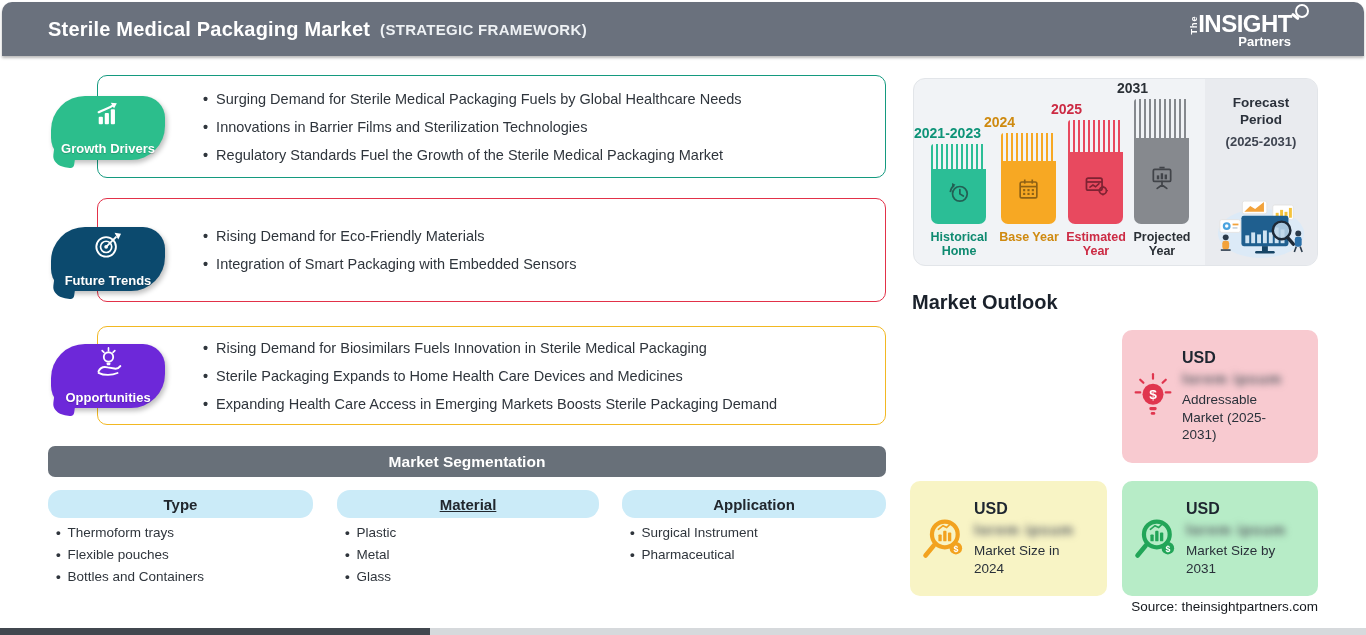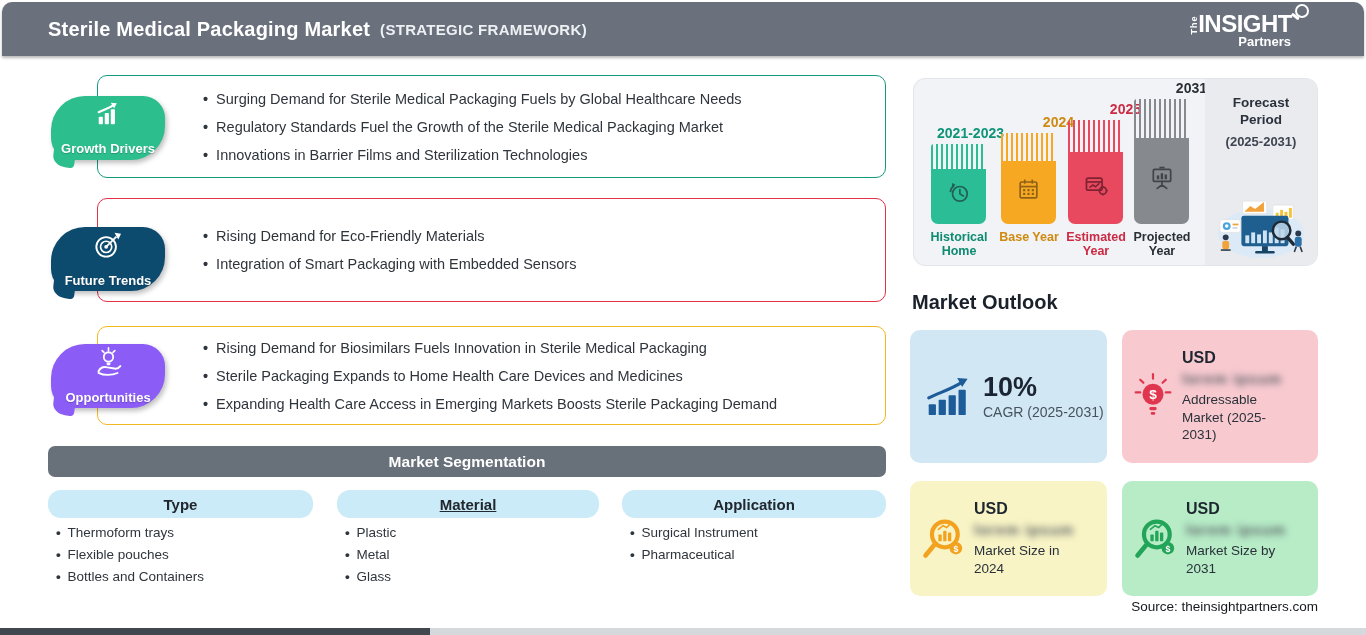--- a/index.html
+++ b/index.html
@@ -29,21 +29,21 @@
   .box-opps    { top:326px; height:99px;  border:1.6px solid #F2B822; }
 
   .badge { position:absolute; left:51px; width:114px; height:64px; border-radius:34px 22px 34px 22px;
            display:flex; flex-direction:column; align-items:center; justify-content:center; gap:14px;
            box-shadow:2px 3px 5px rgba(0,0,0,.25); z-index:3; }
   .badge::after { content:''; position:absolute; left:2px; bottom:-7px; width:22px; height:18px;
                   border-radius:0 0 4px 60%; background:inherit; z-index:-1; transform:rotate(8deg); }
   .badge-label { color:#fff; font-size:13px; font-weight:bold; text-shadow:0 1px 1px rgba(0,0,0,.2); }
   .badge-drivers { top:96px;  background:#2CBE8C; }
   .badge-trends  { top:227px; background:#0c4a6e; }
-  .badge-opps    { top:344px; background:#8b5cf6; }
+  .badge-opps    { top:344px; background:#6d28d9; }
   .badge-icon { line-height:0; }
 
   
   .seg-bar { position:absolute; left:48px; top:446px; width:838px; height:31px; background:#687079;
              border-radius:7px; display:flex; align-items:center; justify-content:center;
              color:#fff; font-size:15.5px; font-weight:bold; }
   .seg-head { position:absolute; top:490px; height:28px; background:#CBEBF8; border-radius:13px;
               display:flex; align-items:center; justify-content:center; font-size:15px; font-weight:bold; color:#21272E; }
   .seg-head-0 { left:48px;  width:265px; }
   .seg-head-1 { left:337px; width:262px;text-decoration:underline; }
@@ -63,21 +63,21 @@
   .tl-illus { position:absolute; bottom:6px; left:50%; transform:translateX(-50%); line-height:0; }
 
   .tbar { position:absolute; width:55px; display:flex; flex-direction:column; }
   .tbar-stripes { height:31%; border-radius:3px 3px 0 0;
                   background:repeating-linear-gradient(90deg, var(--c) 0 2px, transparent 2px 5px); }
   .tbar-solid { flex:1; background:var(--c); border-radius:0 0 7px 7px; display:flex; align-items:center; justify-content:center; }
   .tbar-0 { left:17px;  top:65px; height:80px;  --c:#2BBE96; }
   .tbar-1 { left:87px;  top:54px; height:91px;  --c:#F7A823; }
   .tbar-2 { left:154px; top:41px; height:104px; --c:#E8495F; }
   .tbar-3 { left:220px; top:20px; height:125px; --c:#86898E; }
-  .tyear { position:absolute; width:90px; text-align:right; font-size:14px; font-weight:bold; }
+  .tyear { position:absolute; width:90px; text-align:left; font-size:14px; font-weight:bold; }
   .tyear-0 { left:0px;   top:46px; color:#0E9478; }
   .tyear-1 { left:70px;  top:35px; color:#CF8A10; }
   .tyear-2 { left:137px; top:22px; color:#CC2B44; }
   .tyear-3 { left:203px; top:1px;  color:#2B3036; }
   .tlabel { position:absolute; top:151px; width:84px; text-align:center; font-size:12.5px; font-weight:bold; line-height:1.15; }
   .tlabel-0 { left:3px;   color:#0E8A70; }
   .tlabel-1 { left:73px;  color:#CF8A10; }
   .tlabel-2 { left:140px; color:#CC2B44; }
   .tlabel-3 { left:206px; color:#2B3036; }
   .tbar-icon { line-height:0; opacity:.75; margin-bottom:6px; }
@@ -116,22 +116,22 @@
     <div class="logo">
       <span class="logo-the">The</span>
       <span class="logo-insight">INSIGHT</span>
       <span class="logo-circle"></span>
       <span class="logo-partners">Partners</span>
     </div>
   </div>
 
   <ul class="fbox box-drivers">
     <li>Surging Demand for Sterile Medical Packaging Fuels by Global Healthcare Needs</li>
+    <li>Innovations in Barrier Films and Sterilization Technologies</li>
     <li>Regulatory Standards Fuel the Growth of the Sterile Medical Packaging Market</li>
-    <li>Innovations in Barrier Films and Sterilization Technologies</li>
   </ul>
   <div class="badge badge-drivers">
     <span class="badge-icon">
       <svg viewBox="0 0 34 28" width="32" height="26">
           <rect x="7" y="17" width="4.5" height="8" rx="1" fill="#fff"></rect>
           <rect x="13.5" y="13" width="4.5" height="12" rx="1" fill="#fff"></rect>
           <rect x="20" y="9" width="4.5" height="16" rx="1" fill="#fff"></rect>
           <path d="M7 12 C13 9 18 8 23 4.5" stroke="#fff" stroke-width="2.4" fill="none" stroke-linecap="round"></path>
           <path d="M20 2 L26.5 2.5 L23.5 8 Z" fill="#fff"></path>
         </svg>
@@ -318,38 +318,20 @@
             <rect x="84.5" y="39.5" width="7" height="10" rx="2.5" fill="#2A6FA8"></rect>
             <line x1="84" y1="55" x2="86" y2="49.5" stroke="#2A3A4A" stroke-width="1.6"></line>
             <line x1="92" y1="55" x2="90" y2="49.5" stroke="#2A3A4A" stroke-width="1.6"></line>
           </svg>
       </span>
     </div>
   </div>
 
   <div class="outlook-title">Market Outlook</div>
 
-  <div class="card card-cagr">
-    <span class="card-icon">
-      <svg viewBox="0 0 52 46" width="47" height="42">
-          <g fill="#1E5C99">
-            <rect x="3" y="31" width="8" height="12" rx="1"></rect>
-            <rect x="14" y="26" width="8" height="17" rx="1"></rect>
-            <rect x="25" y="21" width="8" height="22" rx="1"></rect>
-            <rect x="36" y="15" width="8" height="28" rx="1"></rect>
-          </g>
-          <path d="M3 24 C15 18 27 15 41 6" stroke="#1E5C99" stroke-width="3.4" fill="none" stroke-linecap="round"></path>
-          <path d="M34.5 2 L46 2.8 L40 12 Z" fill="#1E5C99"></path>
-        </svg>
-    </span>
-    <div class="usd-col">
-      <span class="cagr-value">10%</span>
-      <span class="cagr-label">CAGR (2025-2031)</span>
-    </div>
-  </div>
 
   <div class="card card-usd card-addr">
     <span class="card-icon">
       <svg viewBox="0 0 46 54" width="42" height="50">
           <g stroke="#E0354E" stroke-width="2.4" stroke-linecap="round">
             <line x1="23" y1="2" x2="23" y2="7"></line>
             <line x1="9" y1="8" x2="12.5" y2="11.5"></line>
             <line x1="37" y1="8" x2="33.5" y2="11.5"></line>
             <line x1="4" y1="22" x2="9" y2="22"></line>
             <line x1="42" y1="22" x2="37" y2="22"></line>

